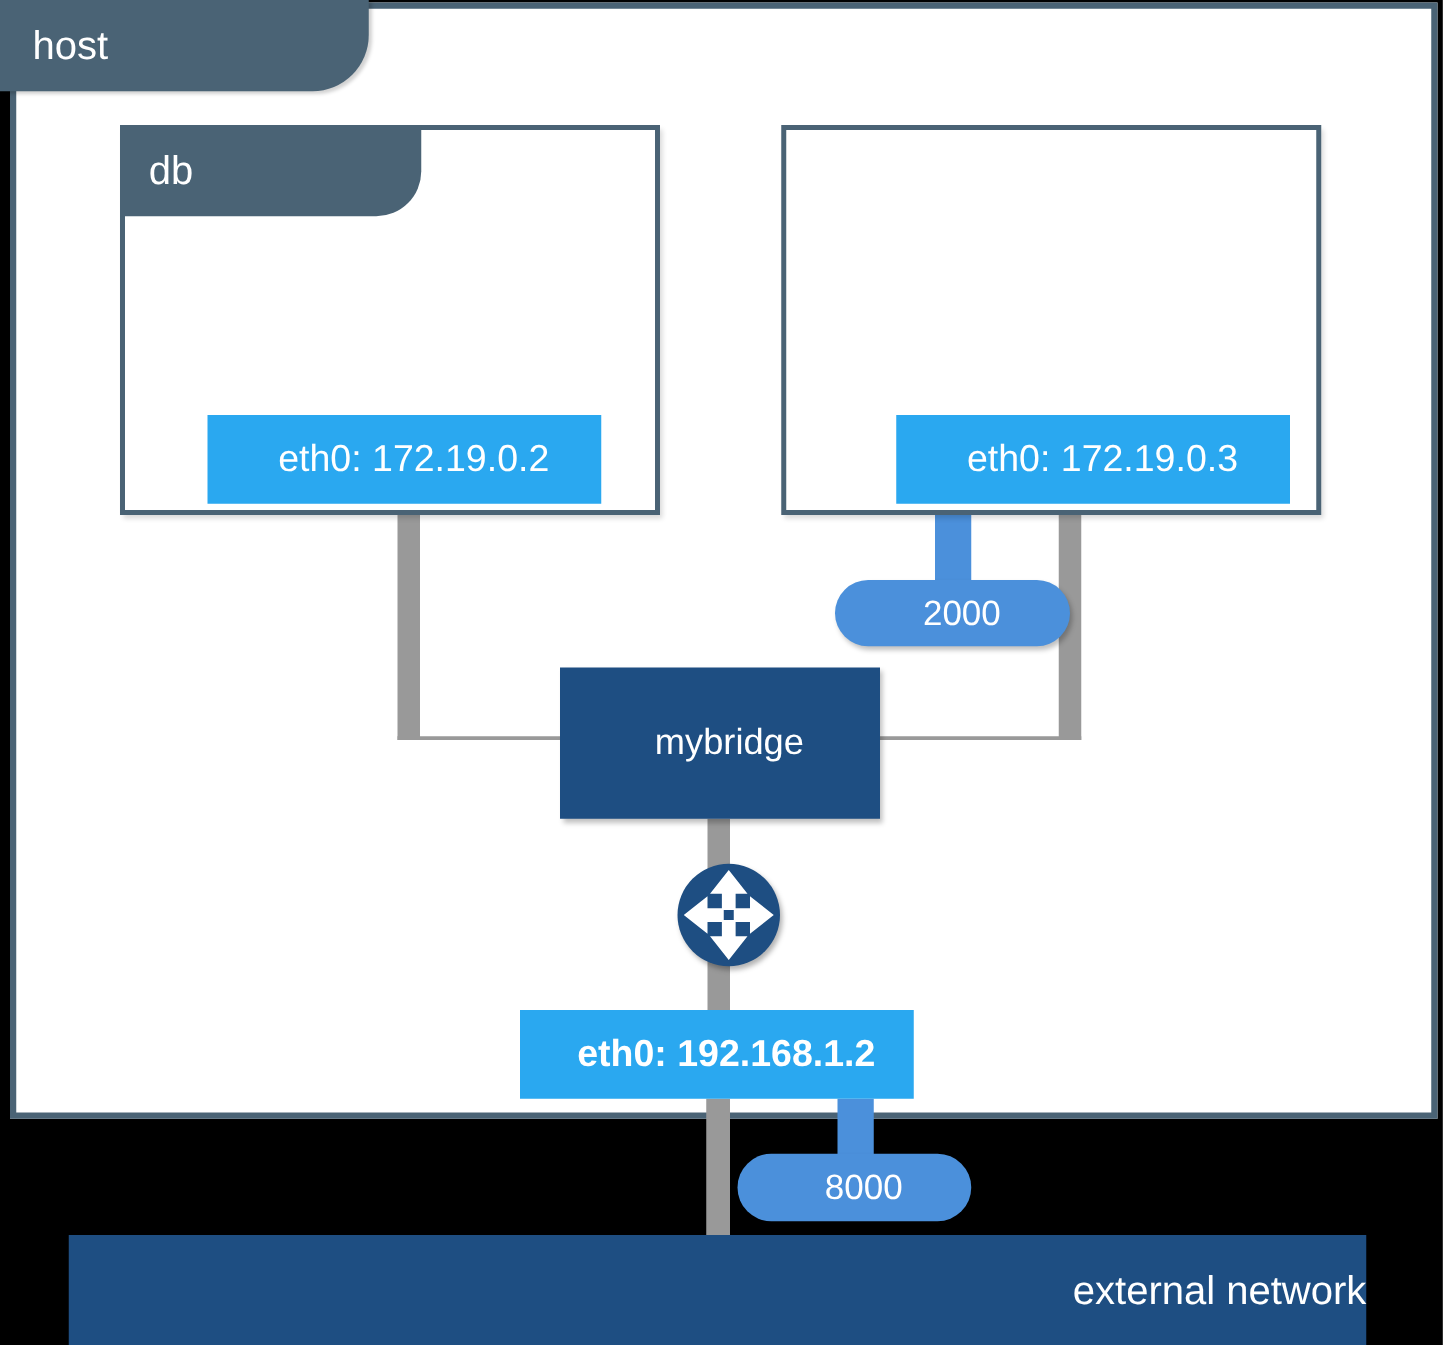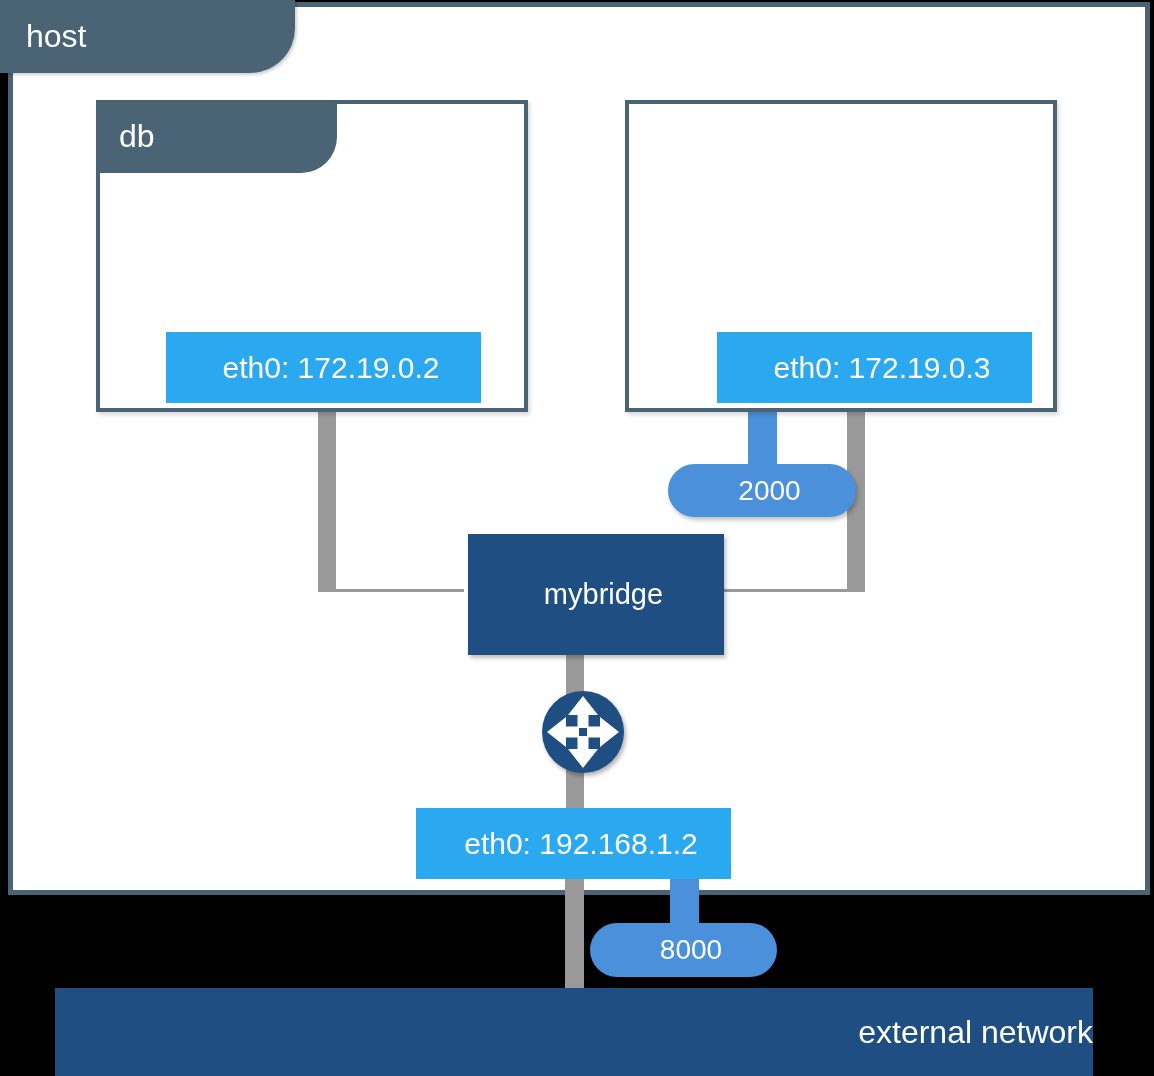--- a/index.html
+++ b/index.html
@@ -70,38 +70,38 @@
   .eth-badge {
     width: 300px; height: 71px;
     background: #2AA8F0;
     color: #ffffff;
     font-size: 30px;
     display: flex; align-items: center; justify-content: center;
     z-index: 5;
   }
   .db-eth   { left: 166px; top: 332px; }
   .web-eth  { left: 694px; top: 332px; margin-left: 23px; }
-  .host-eth { left: 416px; top: 808px; }
+  .host-eth { left: 416px; top: 808px; font-weight: bold; }
 
   
   .pill {
     background: #4B90DB;
     color: #ffffff;
     font-size: 28px;
     display: flex; align-items: center; justify-content: center;
     border-radius: 28px;
     z-index: 5;
     box-shadow: 2px 3px 4px rgba(0,0,0,0.25);
   }
   .pill-5000 { left: 668px; top: 464px; width: 173px; height: 53px; }
   .pill-8000 { left: 590px; top: 923px; width: 172px; height: 54px; }
 
   
   .bridge-box {
-    left: 468px; top: 534px;
+    left: 448px; top: 534px;
     width: 241px; height: 121px;
     background: #1E4E82;
     color: #ffffff;
     font-size: 29px;
     display: flex; align-items: center; justify-content: center;
     z-index: 4;
     box-shadow: 2px 3px 4px rgba(0,0,0,0.25);
   }
 
   

